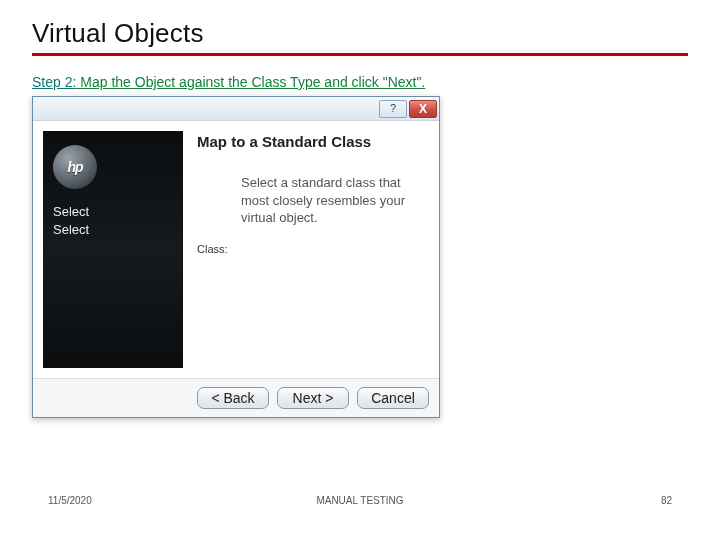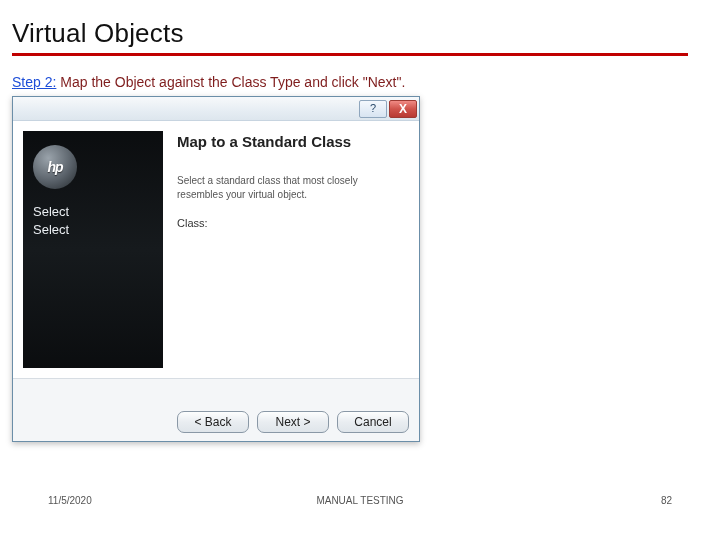--- a/index.html
+++ b/index.html
@@ -5,21 +5,21 @@
   * { box-sizing: border-box; margin: 0; padding: 0; }
   body {
     width: 720px;
     height: 540px;
     font-family: "Segoe UI", Arial, sans-serif;
     background: #fff;
     position: relative;
     overflow: hidden;
   }
   .slide {
-    padding: 18px 32px 0 12px;
+    padding: 18px 32px 0 32px;
     height: 100%;
     position: relative;
   }
   .slide-title {
     font-size: 26px;
     font-weight: 400;
     color: #111;
     margin-bottom: 4px;
     letter-spacing: 0.2px;
   }
@@ -28,25 +28,26 @@
     background: #c00000;
     width: 100%;
     margin-bottom: 18px;
   }
   .step-line {
     font-size: 14px;
     color: #111;
     margin-bottom: 6px;
   }
   .step-line .step-prefix {
-    color: #1d4ed8;
+    color: #0f766e;
     text-decoration: underline;
   }
   .step-line .step-rest {
-    color: #7f1d1d;
+    color: #15803d;
+    text-decoration: underline;
   }
   
   .dialog-wrap {
     width: 408px;
     border: 1px solid #6b8ea8;
     background: #fff;
     box-shadow: 0 2px 6px rgba(0,0,0,0.25);
   }
   .dlg-titlebar {
     height: 24px;
@@ -120,25 +121,26 @@
     flex: 1;
     padding: 2px 4px 0 4px;
   }
   .wizard-head {
     font-size: 15px;
     font-weight: bold;
     color: #222;
     margin-bottom: 24px;
   }
   .wizard-sub {
-    font-size: 10px;
+    font-size: 13px;
     color: #555;
     line-height: 1.35;
     margin-bottom: 16px;
     max-width: 200px;
+    margin-left: 44px;
   }
   .field-row {
     display: flex;
     align-items: center;
     gap: 23px;
     font-size: 11px;
     color: #333;
   }
   .select {
     width: 92px;
@@ -175,27 +177,26 @@
     display: flex;
     justify-content: flex-end;
     gap: 8px;
   }
   .win-btn {
     min-width: 72px;
     height: 22px;
     border: 1px solid #8a98a6;
     background: linear-gradient(#fdfefe, #e9edf1 50%, #dfe5ea);
     border-radius: 7px;
-    font-size: 12px;
+    font-size: 14px;
     color: #222;
     display: flex;
     align-items: center;
     justify-content: center;
     cursor: default;
-    margin-top: 24px;
   }
   .footer {
     position: absolute;
     left: 0;
     right: 0;
     bottom: 34px;
     display: flex;
     justify-content: space-between;
     padding: 0 48px;
     font-size: 10px;

